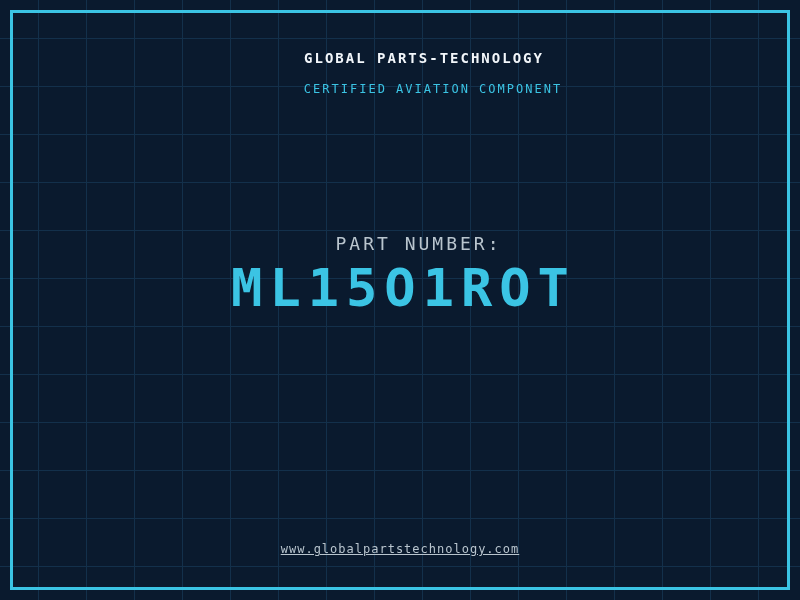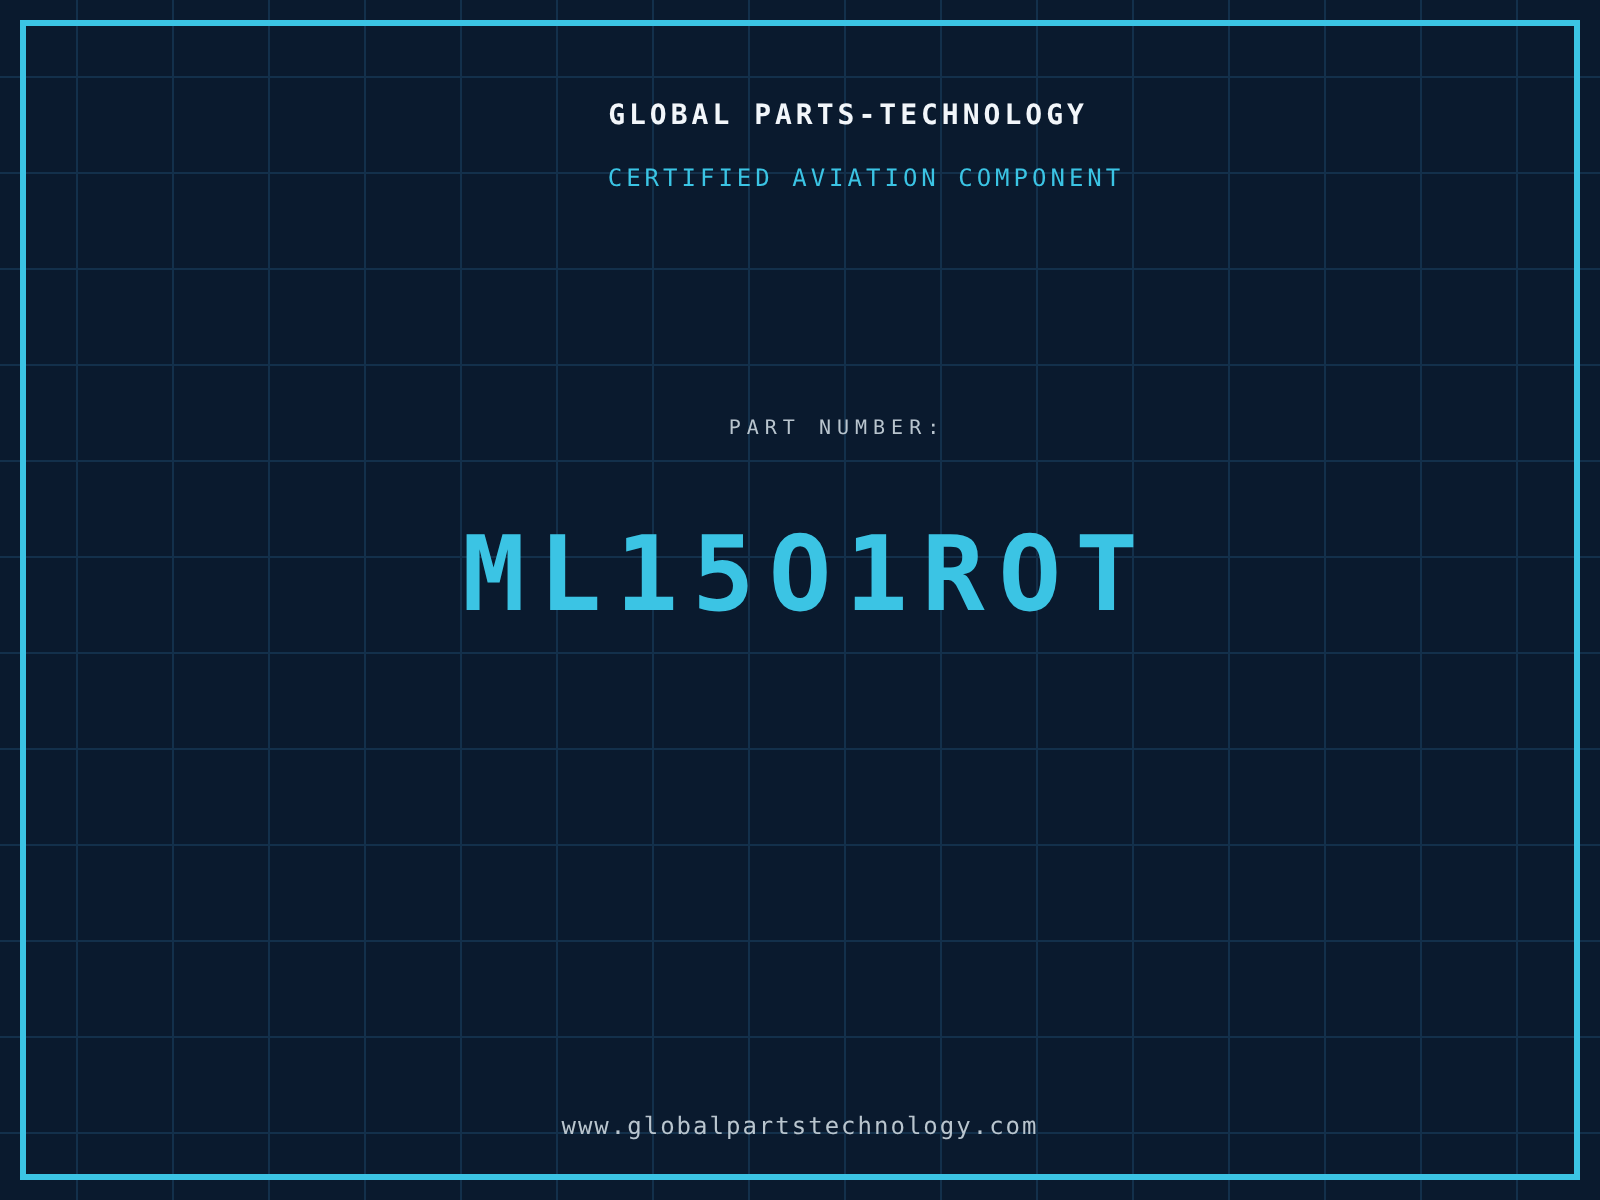--- a/index.html
+++ b/index.html
@@ -52,39 +52,40 @@
     padding-left: 48px;
   }
   .certification {
     top: 82px;
     color: var(--accent);
     font-size: 12px;
     letter-spacing: 2px;
     margin-left: 33px;
   }
   .part-label {
-    top: 209px;
+    top: 233px;
     color: var(--muted);
-    font-size: 10px;
+    font-size: 18px;
     letter-spacing: 3px;
     padding-left: 37px;
   }
   .part-number {
     top: 258px;
     color: var(--accent);
     font-size: 52px;
     font-weight: bold;
     letter-spacing: 7px;
     padding-left: 7px; 
   }
   .website {
-    top: 556px;
+    top: 542px;
     color: var(--muted);
     font-size: 12px;
     letter-spacing: 1px;
+    text-decoration: underline;
   }
 </style>
 </head>
 <body>
 
 <div class="canvas">
   <div class="frame"></div>
 
   <div class="text-line company-name">GLOBAL PARTS-TECHNOLOGY</div>
 

